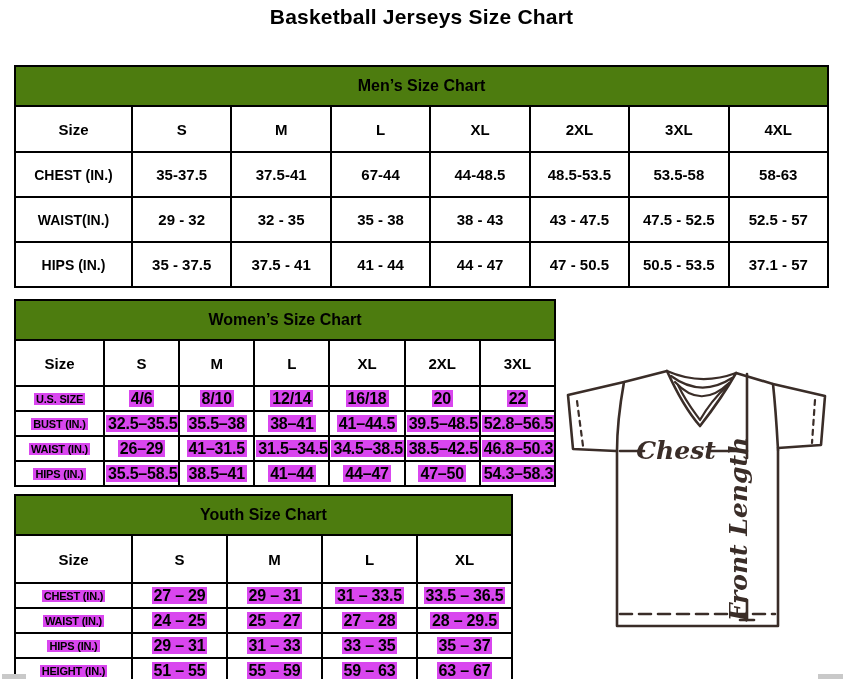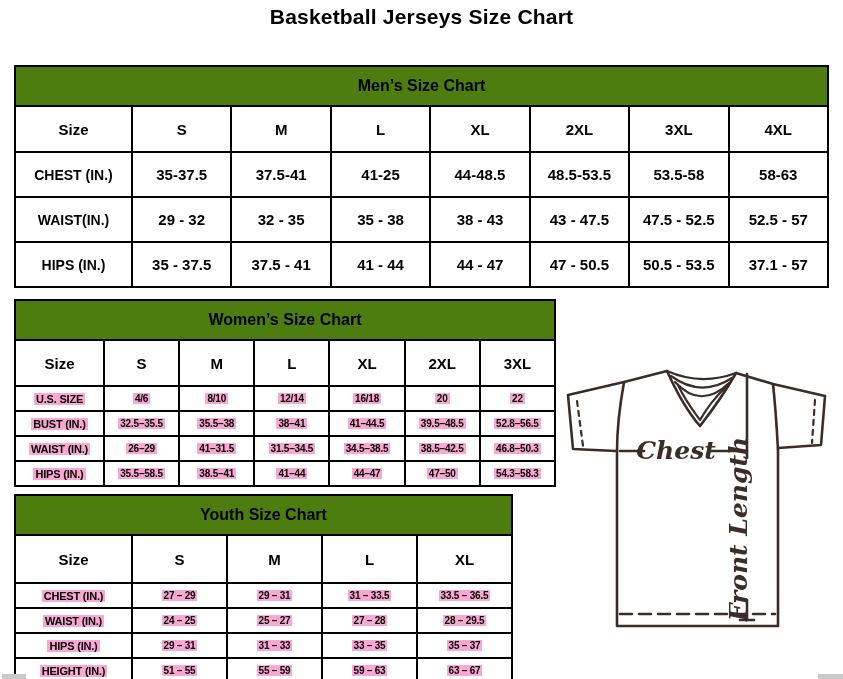--- a/index.html
+++ b/index.html
@@ -6,22 +6,22 @@
   #canvas{position:relative;width:843px;height:679px;background:#fff;overflow:hidden;
           font-family:"Liberation Sans",sans-serif;color:#000;padding-left:32px;}
   #page-title{position:absolute;top:5px;left:0;width:843px;text-align:center;
               font-size:21px;font-weight:bold;letter-spacing:.2px;}
   table.tbl{position:absolute;border-collapse:collapse;table-layout:fixed;background:#fff;}
   table.tbl td{border:2px solid #000;text-align:center;vertical-align:middle;
                font-weight:bold;overflow:hidden;white-space:nowrap;}
   td.ttl{background:#4d7c0f;font-size:16px;height:36px;}
   tr.sizerow td{font-size:15px;}
   tr.datarow-lg td{font-size:15px;}
-  tr.datarow-sm td{font-size:10px;letter-spacing:-.2px;}
-  tr.datarow-sm td .hl, tr.datarow-sm td.lbl .hl{background:#f9a8d4;padding:0 2px;}
+  tr.datarow-sm td{font-size:16px;letter-spacing:-.2px;}
+  tr.datarow-sm td .hl, tr.datarow-sm td.lbl .hl{background:#d946ef;padding:0 2px;}
   td.lbl{font-size:12px;border-radius:18px;}
   #mens-table{left:14px;top:65px;width:815px;}
   #mens-table tr.sizerow td{height:42px;}
   #mens-table tr.datarow-lg td{height:41px;}
   #womens-table{left:14px;top:299px;width:542px;}
   #womens-table tr.sizerow td{height:42px;}
   #womens-table tr.datarow-sm td{height:21px;}
   #womens-table td.lbl{font-size:11px;}
   #youth-table{left:14px;top:494px;width:499px;}
   #youth-table tr.sizerow td{height:44px;}
@@ -63,21 +63,21 @@
       <td>L</td>
       <td>XL</td>
       <td>2XL</td>
       <td>3XL</td>
       <td>4XL</td>
     </tr>
     <tr class="datarow-lg">
       <td class="lbl" style="font-size:14px">CHEST (IN.)</td>
       <td>35-37.5</td>
       <td>37.5-41</td>
-      <td>41-25</td>
+      <td>67-44</td>
       <td>44-48.5</td>
       <td>48.5-53.5</td>
       <td>53.5-58</td>
       <td>58-63</td>
     </tr>
     <tr class="datarow-lg">
       <td class="lbl" style="font-size:14px">WAIST(IN.)</td>
       <td>29 - 32</td>
       <td>32 - 35</td>
       <td>35 - 38</td>

